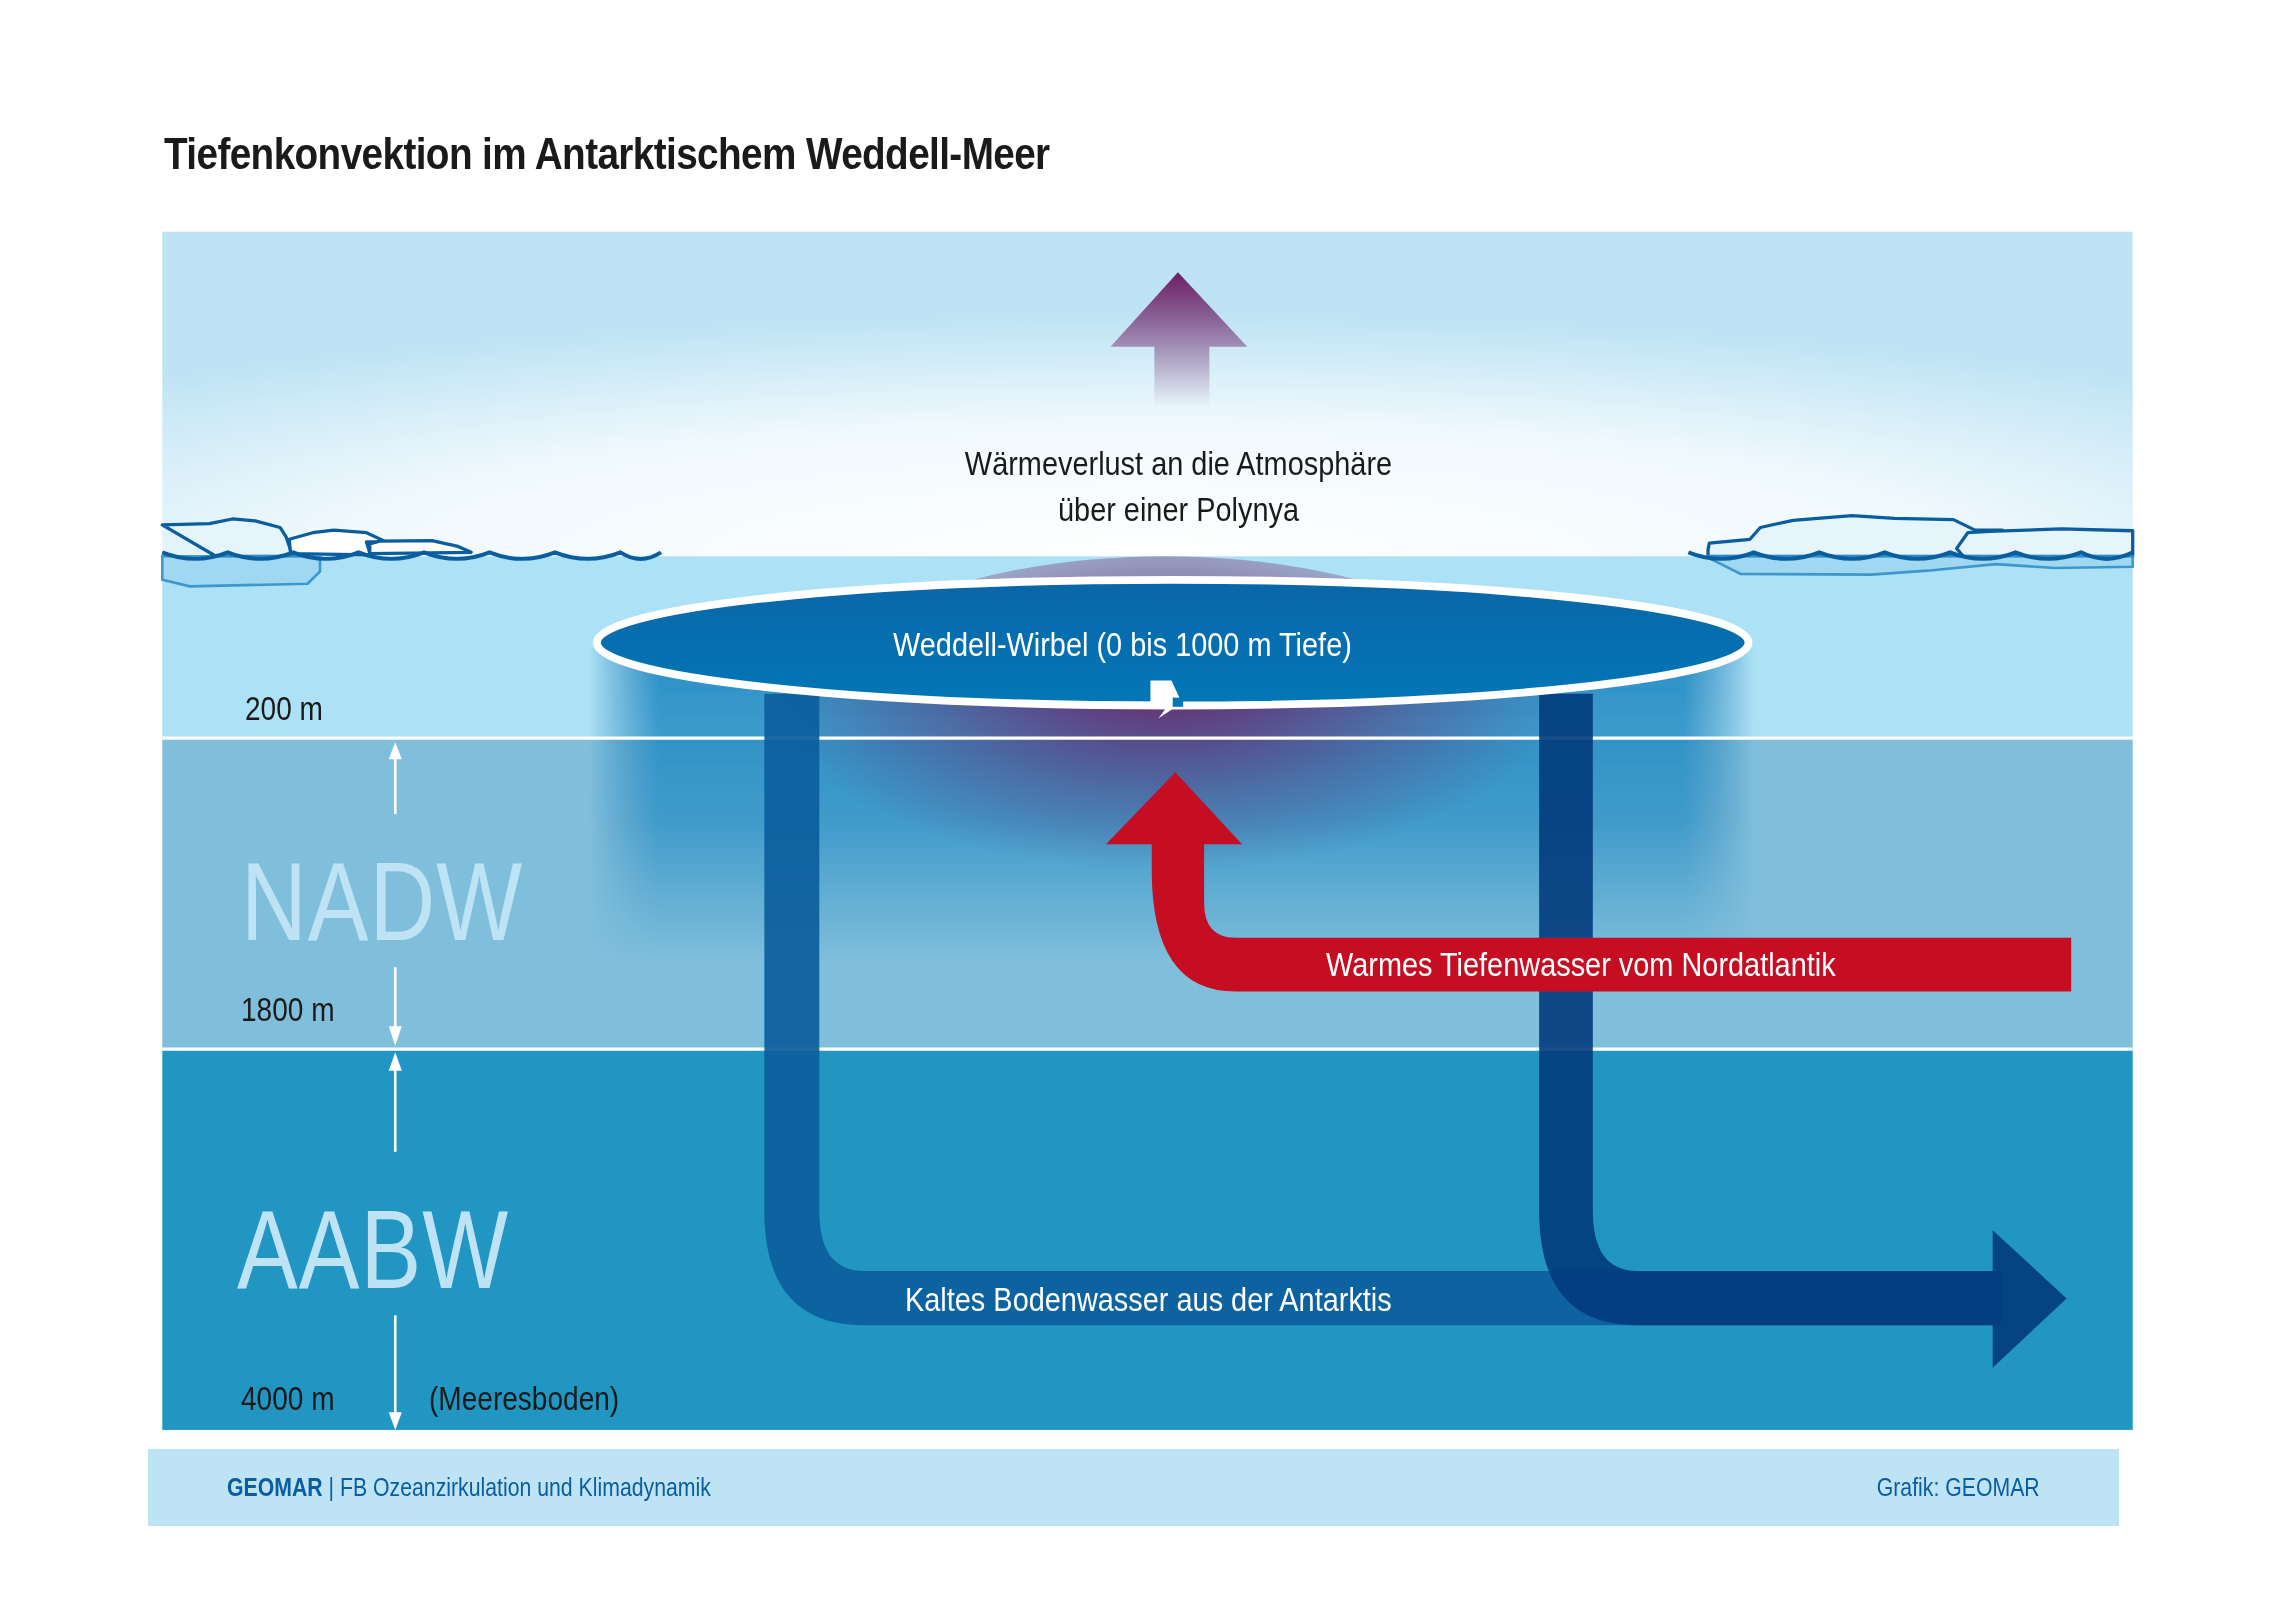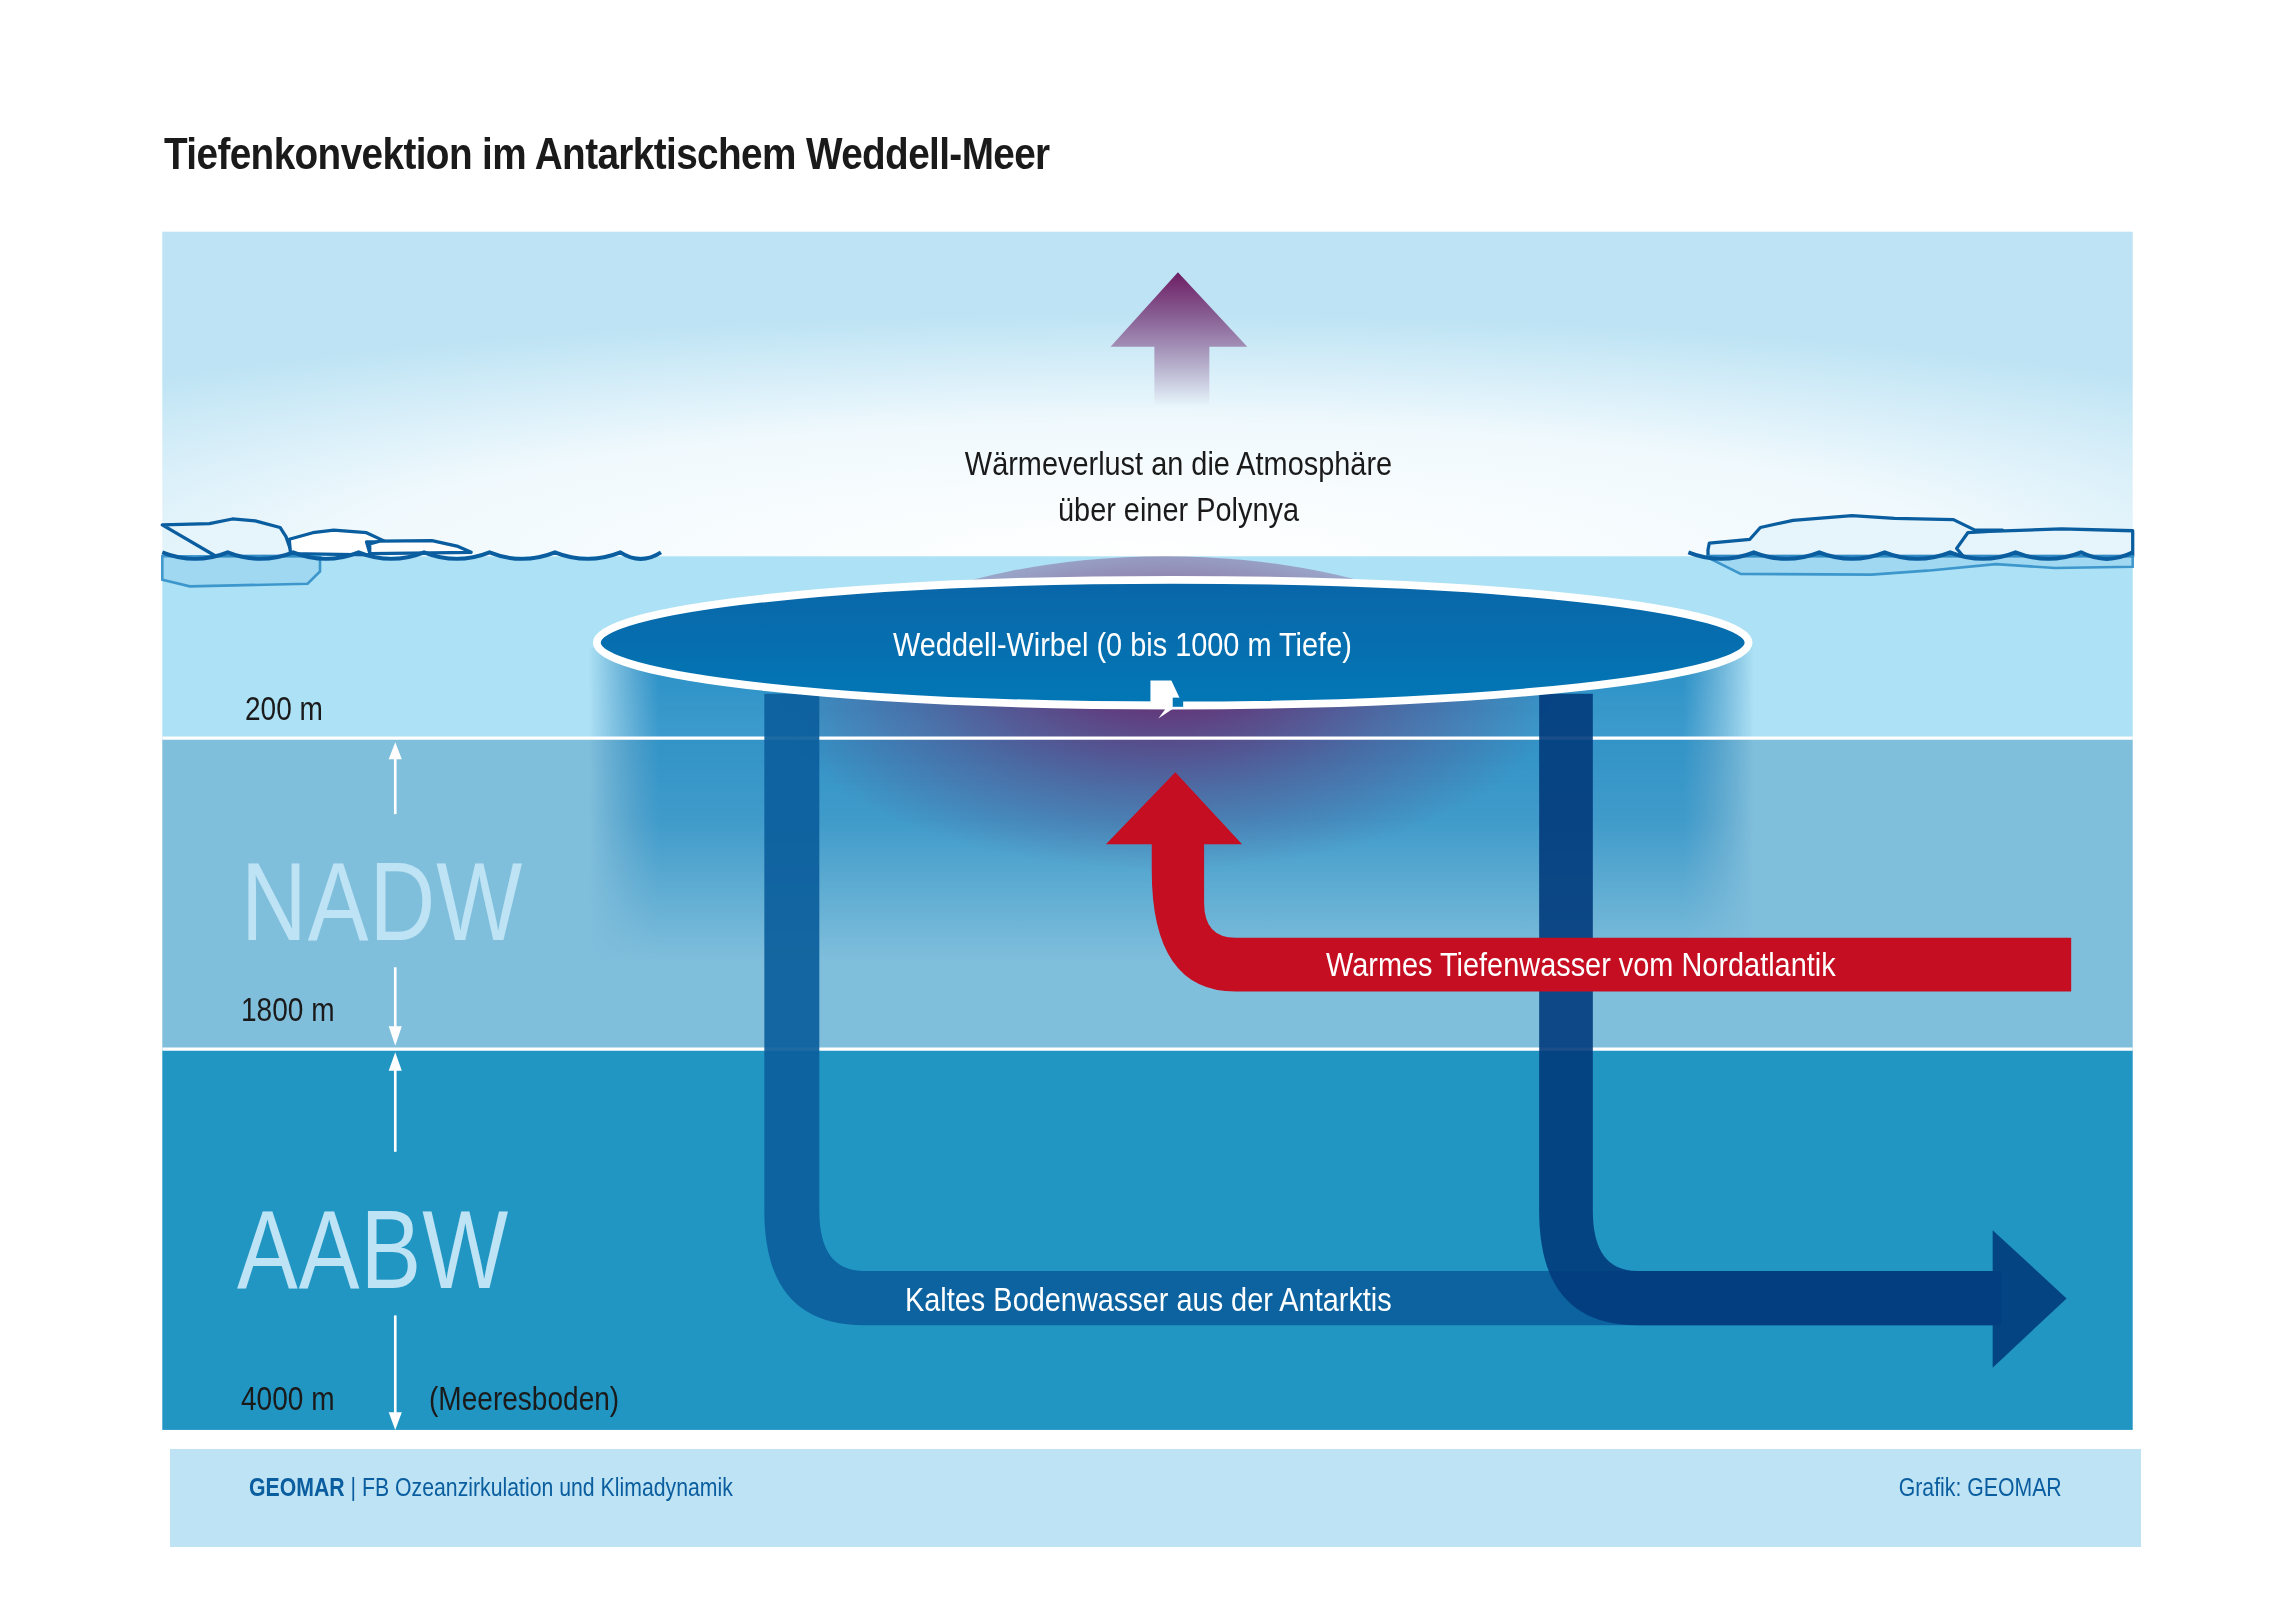--- a/index.html
+++ b/index.html
@@ -4,21 +4,21 @@
 <style>
   html, body { margin: 0; padding: 0; background: #ffffff; }
   body { width: 2295px; height: 1623px; position: relative; overflow: hidden; font-family: "Liberation Sans", sans-serif; }
   .title { position: absolute; left: 164px; top: 128px; font-size: 45px; font-weight: bold; color: #1a1a1a; letter-spacing: -0.7px; transform: scaleX(0.86); transform-origin: left top; white-space: nowrap; }
   #scene { position: absolute; left: 0; top: 0; }
   .lbl { position: absolute; white-space: nowrap; font-family: "Liberation Sans", sans-serif; transform-origin: left top; }
   .depth { font-size: 33px; color: #1a1a1a; transform: scaleX(0.85); }
   .mass { font-size: 111px; color: #bde3f4; transform: scaleX(0.82); letter-spacing: 1.3px; }
   .heat { font-size: 34px; color: #1a1a1a; text-align: center; line-height: 46px; width: 655px; transform: scaleX(0.85); transform-origin: center top; }
   .white { color: #ffffff; font-size: 34px; transform: scaleX(0.85); }
-  .footer { position: absolute; left: 170px; top: 1449px; width: 1971px; height: 98px; background: #bde3f4; text-decoration: underline; }
+  .footer { position: absolute; left: 148px; top: 1449px; width: 1971px; height: 77px; background: #bde3f4; text-decoration: underline; }
   .foot-left { position: absolute; left: 79px; top: 23.6px; font-size: 25px; color: #0a5d9e; white-space: nowrap; transform: scaleX(0.85); transform-origin: left top; }
   .foot-left b { font-weight: bold; }
   .foot-right { position: absolute; right: 79px; top: 23.6px; font-size: 25px; color: #0a5d9e; white-space: nowrap; transform: scaleX(0.85); transform-origin: right top; }
 </style>
 </head>
 <body>
 
 <div class="title">Tiefenkonvektion im Antarktischem Weddell-Meer</div>
 
 <svg id="scene" width="2295" height="1623" viewBox="0 0 3507 2480">

